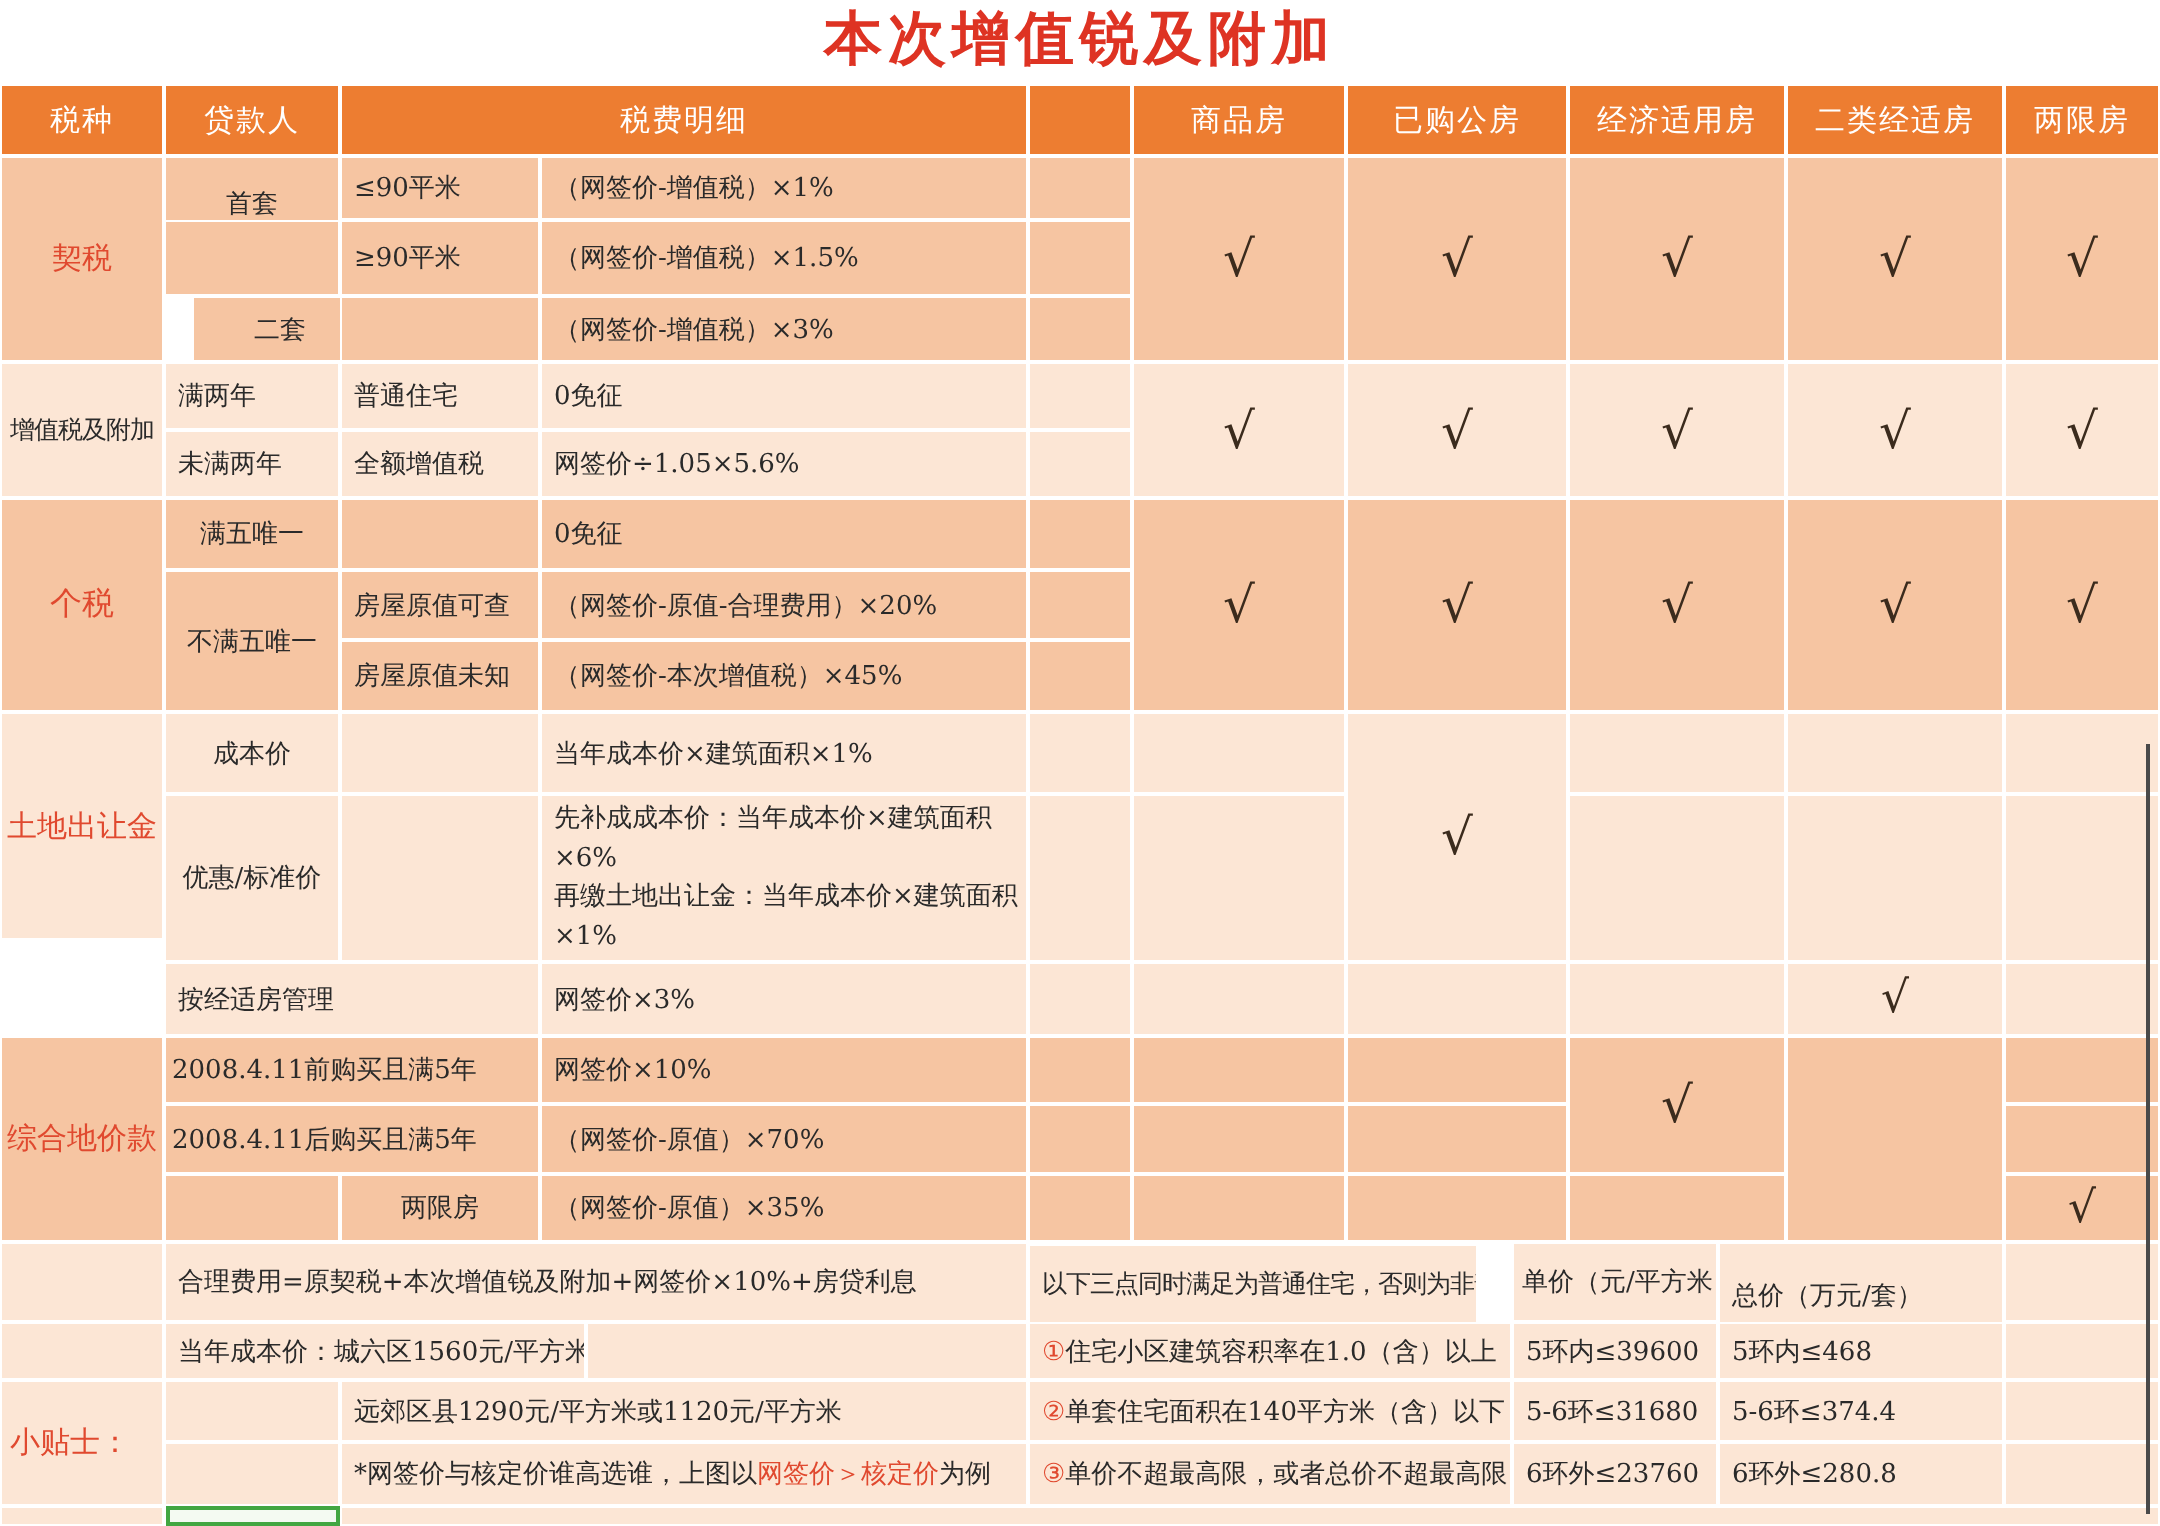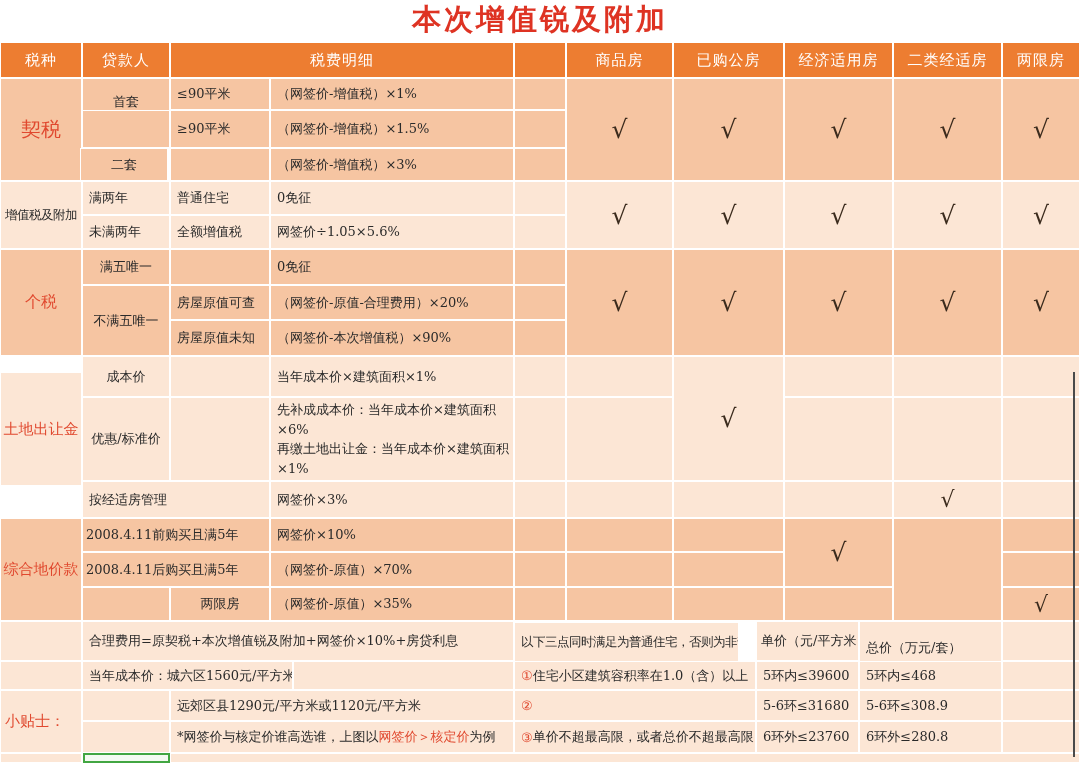--- a/index.html
+++ b/index.html
@@ -29,30 +29,30 @@
 <div class="cell hdr" style="left:0;top:42px;width:82px;height:36px">税种</div>
 <div class="cell hdr" style="left:82px;top:42px;width:88px;height:36px">贷款人</div>
 <div class="cell hdr" style="left:170px;top:42px;width:344px;height:36px">税费明细</div>
 <div class="cell hdr" style="left:514px;top:42px;width:52px;height:36px"></div>
 <div class="cell hdr" style="left:566px;top:42px;width:107px;height:36px">商品房</div>
 <div class="cell hdr" style="left:673px;top:42px;width:111px;height:36px">已购公房</div>
 <div class="cell hdr" style="left:784px;top:42px;width:109px;height:36px">经济适用房</div>
 <div class="cell hdr" style="left:893px;top:42px;width:109px;height:36px">二类经适房</div>
 <div class="cell hdr" style="left:1002px;top:42px;width:78px;height:36px">两限房</div>
 
-<div class="cell dark lab" style="left:0;top:78px;width:82px;height:103px;font-size:20px">契税</div>
+<div class="cell dark lab" style="left:0;top:78px;width:82px;height:103px;font-size:15px">契税</div>
 <div class="cell dark ctr" style="left:82px;top:78px;width:88px;height:48px">首套</div>
 <div class="cell dark" style="left:170px;top:78px;width:100px;height:32px">≤90平米</div>
 <div class="cell dark" style="left:270px;top:78px;width:244px;height:32px">（网签价-增值税）×1%</div>
 <div class="cell dark" style="left:514px;top:78px;width:52px;height:32px"></div>
 <div class="cell dark" style="left:82px;top:110px;width:88px;height:38px"></div>
 <div class="cell dark" style="left:170px;top:110px;width:100px;height:38px">≥90平米</div>
 <div class="cell dark" style="left:270px;top:110px;width:244px;height:38px">（网签价-增值税）×1.5%</div>
 <div class="cell dark" style="left:514px;top:110px;width:52px;height:38px"></div>
-<div class="cell dark ctr" style="left:80px;top:148px;width:88px;height:33px">二套</div>
+<div class="cell dark ctr" style="left:96px;top:148px;width:88px;height:33px">二套</div>
 <div class="cell dark" style="left:170px;top:148px;width:100px;height:33px"></div>
 <div class="cell dark" style="left:270px;top:148px;width:244px;height:33px">（网签价-增值税）×3%</div>
 <div class="cell dark" style="left:514px;top:148px;width:52px;height:33px"></div>
 <div class="cell dark chk" style="left:566px;top:78px;width:107px;height:103px">√</div>
 <div class="cell dark chk" style="left:673px;top:78px;width:111px;height:103px">√</div>
 <div class="cell dark chk" style="left:784px;top:78px;width:109px;height:103px">√</div>
 <div class="cell dark chk" style="left:893px;top:78px;width:109px;height:103px">√</div>
 <div class="cell dark chk" style="left:1002px;top:78px;width:78px;height:103px">√</div>
 
 <div class="cell light ctr small" style="left:0;top:181px;width:82px;height:68px">增值税及附加</div>
@@ -73,29 +73,29 @@
 <div class="cell dark lab" style="left:0;top:249px;width:82px;height:107px;font-size:16px">个税</div>
 <div class="cell dark ctr" style="left:82px;top:249px;width:88px;height:36px">满五唯一</div>
 <div class="cell dark" style="left:170px;top:249px;width:100px;height:36px"></div>
 <div class="cell dark" style="left:270px;top:249px;width:244px;height:36px">0免征</div>
 <div class="cell dark" style="left:514px;top:249px;width:52px;height:36px"></div>
 <div class="cell dark ctr" style="left:82px;top:285px;width:88px;height:71px">不满五唯一</div>
 <div class="cell dark" style="left:170px;top:285px;width:100px;height:35px">房屋原值可查</div>
 <div class="cell dark" style="left:270px;top:285px;width:244px;height:35px">（网签价-原值-合理费用）×20%</div>
 <div class="cell dark" style="left:514px;top:285px;width:52px;height:35px"></div>
 <div class="cell dark" style="left:170px;top:320px;width:100px;height:36px">房屋原值未知</div>
-<div class="cell dark" style="left:270px;top:320px;width:244px;height:36px">（网签价-本次增值税）×90%</div>
+<div class="cell dark" style="left:270px;top:320px;width:244px;height:36px">（网签价-本次增值税）×45%</div>
 <div class="cell dark" style="left:514px;top:320px;width:52px;height:36px"></div>
 <div class="cell dark chk" style="left:566px;top:249px;width:107px;height:107px">√</div>
 <div class="cell dark chk" style="left:673px;top:249px;width:111px;height:107px">√</div>
 <div class="cell dark chk" style="left:784px;top:249px;width:109px;height:107px">√</div>
 <div class="cell dark chk" style="left:893px;top:249px;width:109px;height:107px">√</div>
 <div class="cell dark chk" style="left:1002px;top:249px;width:78px;height:107px">√</div>
 
-<div class="cell light lab" style="left:0;top:372px;width:82px;height:114px">土地出让金</div>
+<div class="cell light lab" style="left:0;top:356px;width:82px;height:114px">土地出让金</div>
 <div class="cell light ctr" style="left:82px;top:356px;width:88px;height:41px">成本价</div>
 <div class="cell light" style="left:170px;top:356px;width:100px;height:41px"></div>
 <div class="cell light" style="left:270px;top:356px;width:244px;height:41px">当年成本价×建筑面积×1%</div>
 <div class="cell light" style="left:514px;top:356px;width:52px;height:41px"></div>
 <div class="cell light ctr" style="left:82px;top:397px;width:88px;height:84px">优惠/标准价</div>
 <div class="cell light" style="left:170px;top:397px;width:100px;height:84px"></div>
 <div class="cell light wrap" style="left:270px;top:397px;width:244px;height:84px">
   <div>
     <div>先补成成本价：当年成本价×建筑面积×6%</div>
     <div>再缴土地出让金：当年成本价×建筑面积×1%</div>
@@ -160,23 +160,24 @@
 </div>
 <div class="cell light" style="left:756px;top:661px;width:103px;height:29px">5环内≤39600</div>
 <div class="cell light" style="left:859px;top:661px;width:143px;height:29px">5环内≤468</div>
 <div class="cell light" style="left:1002px;top:661px;width:78px;height:29px"></div>
 
 <div class="cell light lab" style="left:0;top:690px;width:82px;height:63px;justify-content:flex-start;padding-left:4px">小贴士：</div>
 <div class="cell light" style="left:82px;top:690px;width:88px;height:31px"></div>
 <div class="cell light" style="left:170px;top:690px;width:344px;height:31px">远郊区县1290元/平方米或1120元/平方米</div>
 <div class="cell light" style="left:514px;top:690px;width:242px;height:31px">
   <span class="red">②</span>
+    <span>单套住宅面积在140平方米（含）以下</span>
 </div>
 <div class="cell light" style="left:756px;top:690px;width:103px;height:31px">5-6环≤31680</div>
-<div class="cell light" style="left:859px;top:690px;width:143px;height:31px">5-6环≤308.9</div>
+<div class="cell light" style="left:859px;top:690px;width:143px;height:31px">5-6环≤374.4</div>
 <div class="cell light" style="left:1002px;top:690px;width:78px;height:31px"></div>
 
 <div class="cell light" style="left:82px;top:721px;width:88px;height:32px"></div>
 <div class="cell light" style="left:170px;top:721px;width:344px;height:32px">
   <span>*网签价与核定价谁高选谁，上图以</span>
     <span class="red">网签价＞核定价</span>
     <span>为例</span>
 </div>
 <div class="cell light" style="left:514px;top:721px;width:242px;height:32px">
   <span class="red">③</span>

